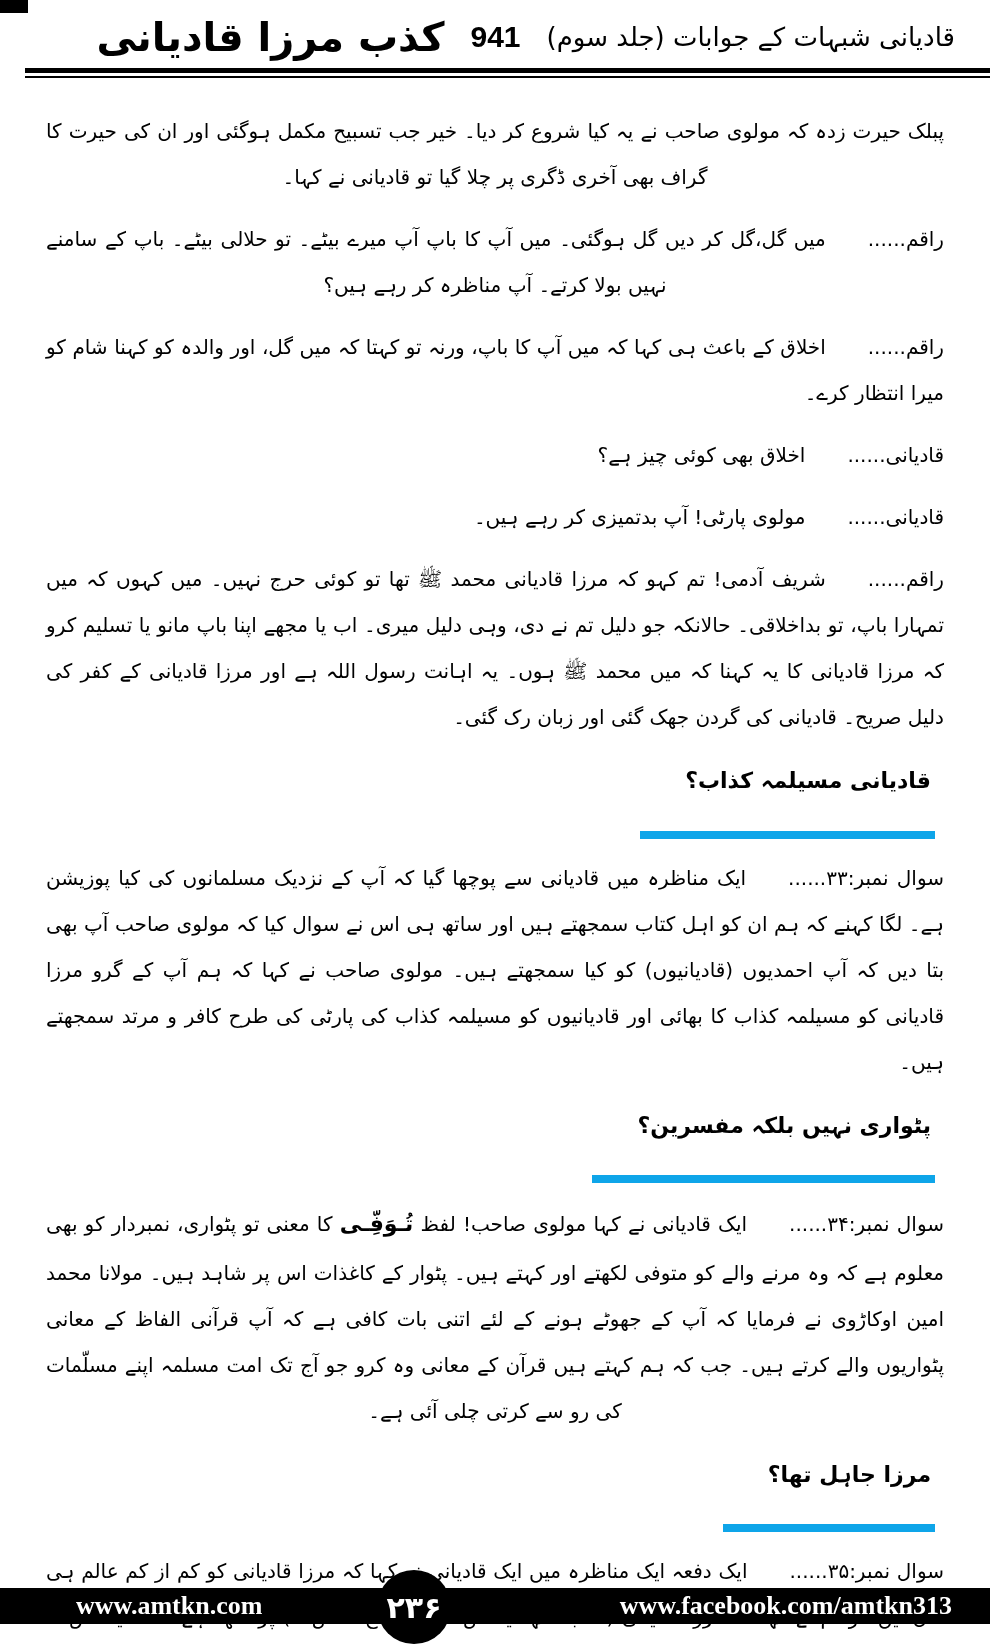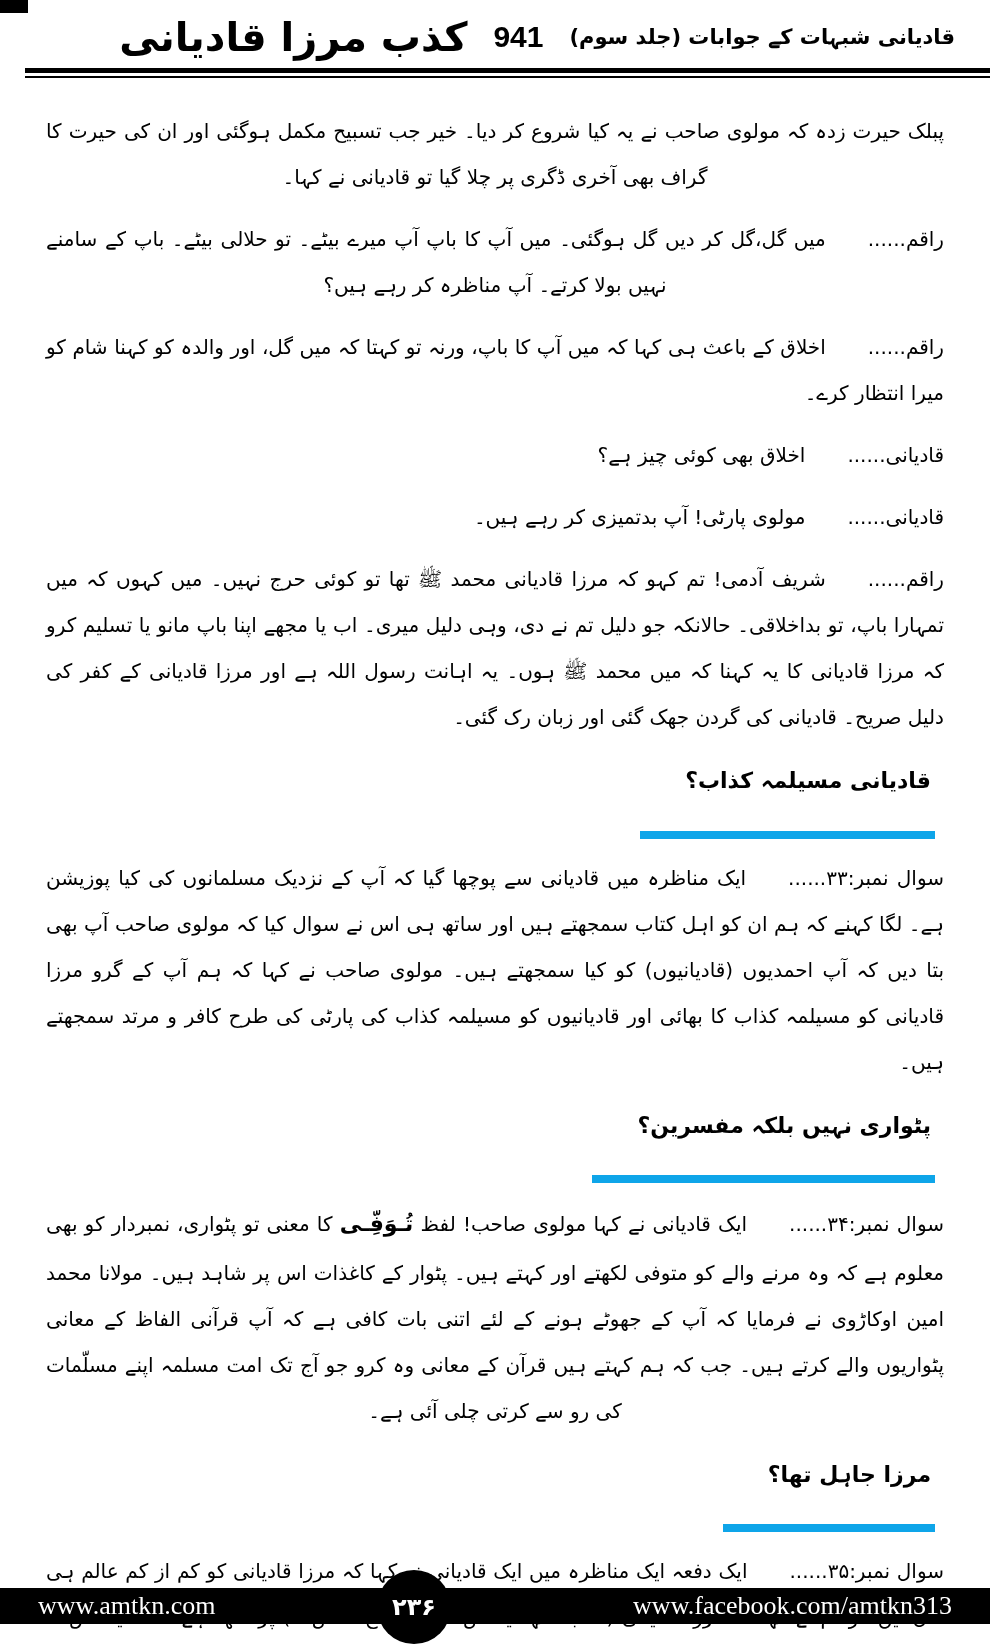--- a/index.html
+++ b/index.html
@@ -13,21 +13,21 @@
     font-family:"DejaVu Sans",sans-serif;
     color:#000;
   }
   .corner-mark{position:absolute;top:0;left:0;width:28px;height:13px;background:#000;}
   
   .hdr{
     display:flex;align-items:center;
     padding:14px 35px 0 10px;
     gap:26px;
   }
-  .hdr-series{font-size:21px;font-weight:bold;white-space:nowrap;}
+  .hdr-series{font-size:26px;font-weight:normal;white-space:nowrap;}
   .hdr-pagenum{font-size:30px;font-weight:bold;direction:ltr;font-family:"Liberation Sans","DejaVu Sans",sans-serif;}
   .hdr-title{font-size:40px;font-weight:bold;white-space:nowrap;letter-spacing:1px;}
   .rule-thick{height:5px;background:#000;margin:8px 0 0 25px;}
   .rule-thin{height:2px;background:#000;margin:3px 0 0 25px;}
   
   .content{
     padding:14px 30px 0 30px;
     font-size:20px;
     line-height:2.3;
     text-align:justify;
@@ -52,30 +52,31 @@
   
   .footer-bar{
     position:absolute;left:0;bottom:26px;
     width:990px;height:36px;background:#000;
     box-sizing:border-box;
     display:flex;align-items:center;justify-content:space-between;
     direction:ltr;
     padding:0 38px;
   }
   .footer-url{
-    color:#fff;font-weight:normal;font-size:26px;
+    color:#fff;font-weight:bold;font-size:26px;
     font-family:"Liberation Serif","DejaVu Serif",serif;
     white-space:nowrap;
+    margin-left:38px;
   }
   .page-circle{
     position:absolute;bottom:6px;left:377px;
     width:74px;height:74px;border-radius:50%;
     background:#000;color:#fff;
     display:flex;align-items:center;justify-content:center;
-    font-size:24px;font-weight:bold;text-align:center;
+    font-size:30px;font-weight:bold;text-align:center;
   }
 </style>
 </head>
 <body>
 
 <div class="page">
 
   <div class="corner-mark"></div>
 
   <div class="hdr">

